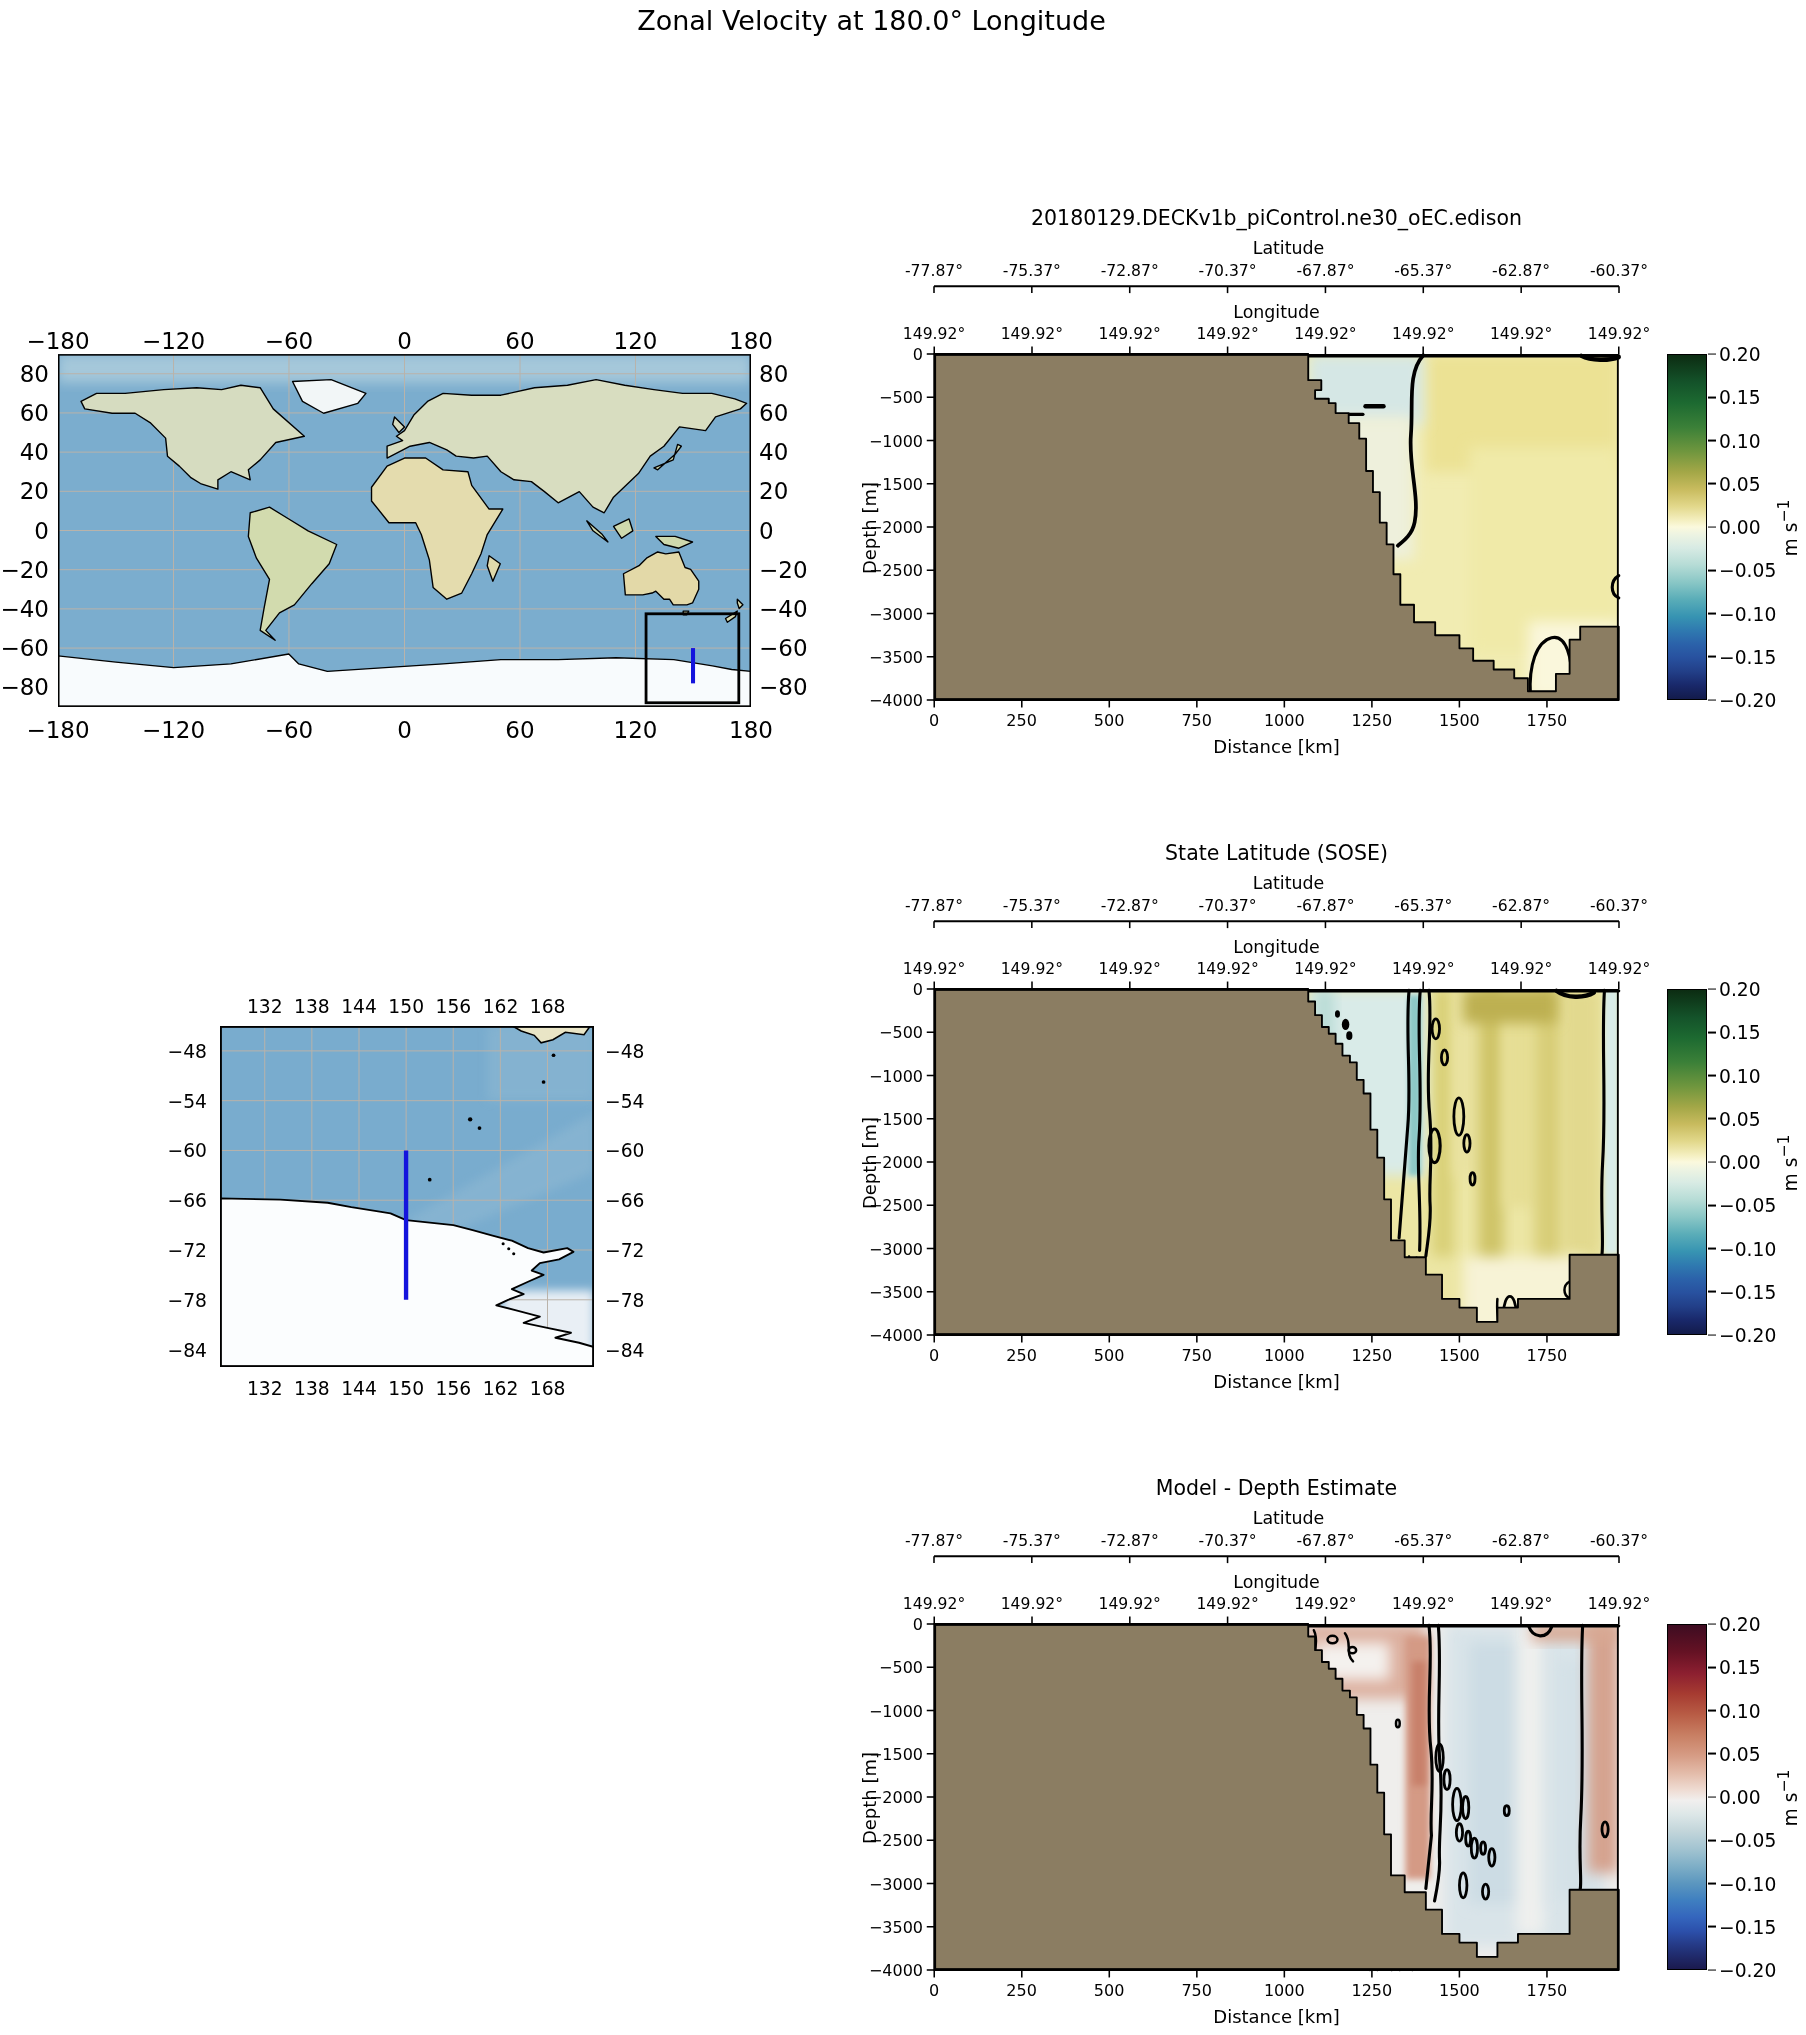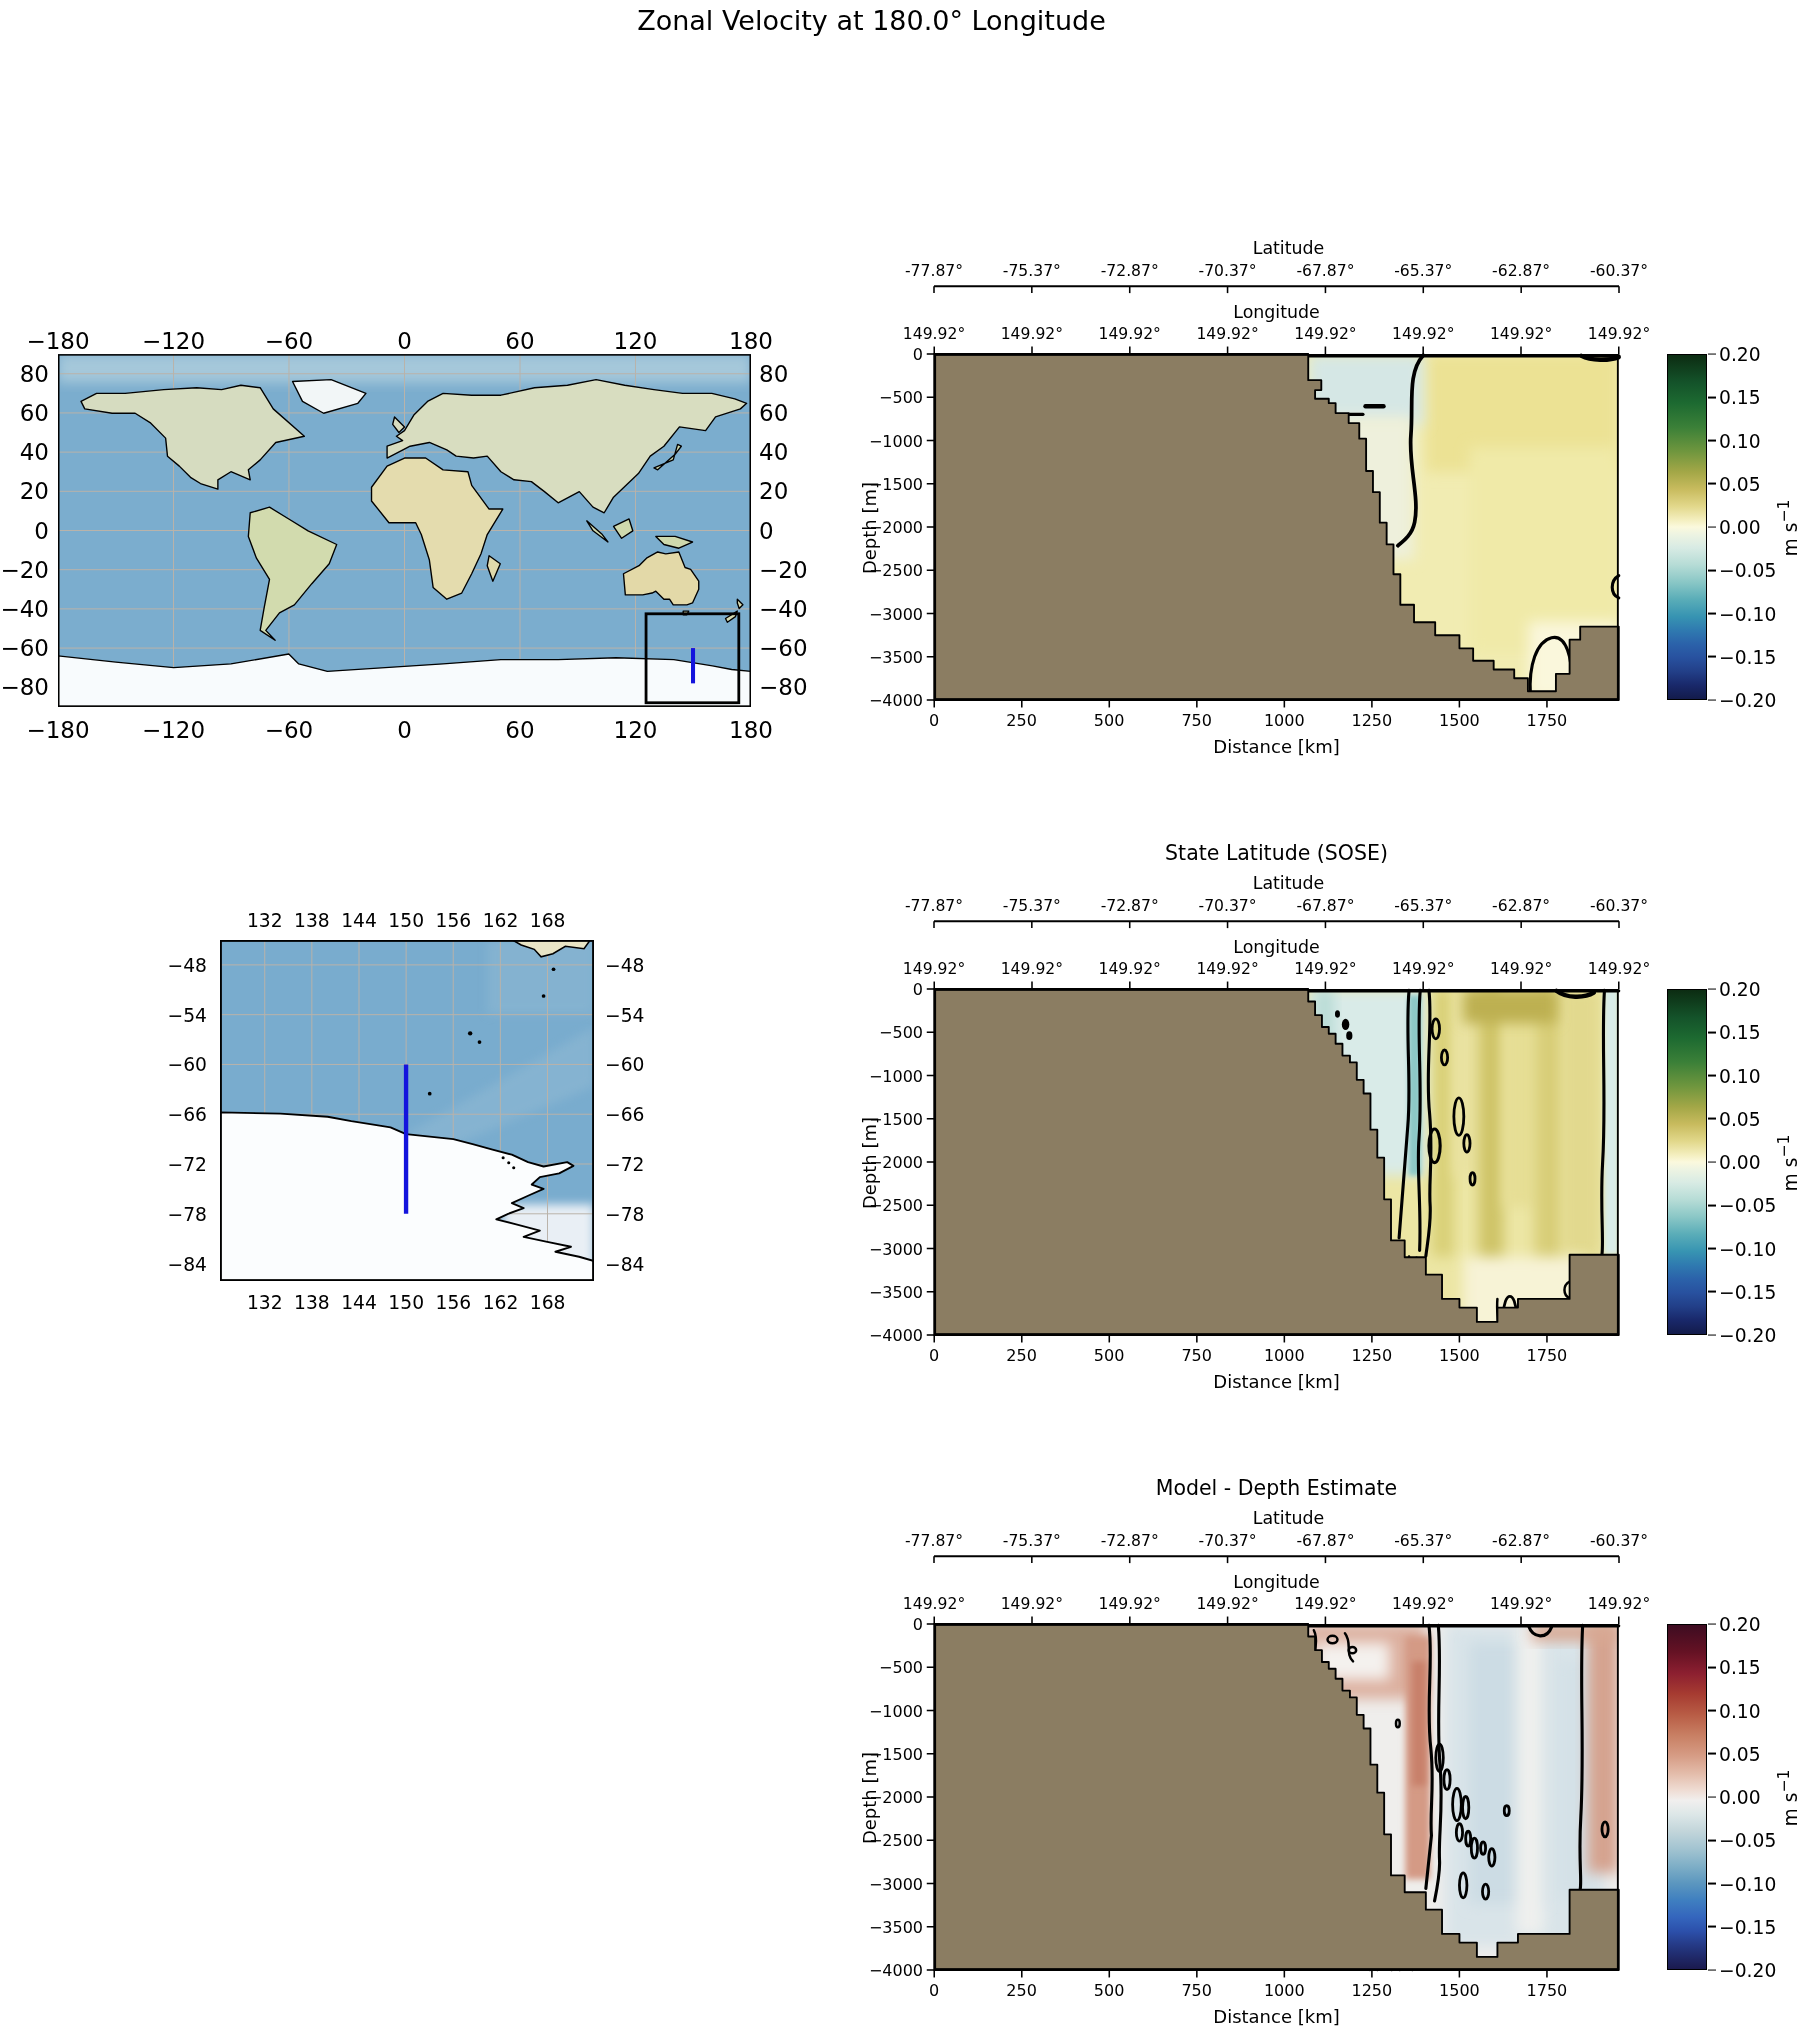--- a/index.html
+++ b/index.html
@@ -31,21 +31,21 @@
   .wlat span:nth-child(4){top:38.889%}.wlat span:nth-child(5){top:50%}.wlat span:nth-child(6){top:61.111%}
   .wlat span:nth-child(7){top:72.222%}.wlat span:nth-child(8){top:83.333%}.wlat span:nth-child(9){top:94.444%}
   .zlon span:nth-child(1){left:11.97%}.zlon span:nth-child(2){left:24.58%}.zlon span:nth-child(3){left:37.18%}
   .zlon span:nth-child(4){left:49.79%}.zlon span:nth-child(5){left:62.39%}.zlon span:nth-child(6){left:75%}
   .zlon span:nth-child(7){left:87.6%}
   .zlat span:nth-child(1){top:7.3%}.zlat span:nth-child(2){top:21.9%}.zlat span:nth-child(3){top:36.5%}
   .zlat span:nth-child(4){top:51.1%}.zlat span:nth-child(5){top:65.69%}.zlat span:nth-child(6){top:80.29%}
   .zlat span:nth-child(7){top:94.89%}
   
   #world-map{left:58px;top:354px;width:693px;height:353px}
-  #zoom-map{left:220px;top:940px;width:374px;height:341px}
+  #zoom-map{left:220px;top:1026px;width:374px;height:341px}
   .mapticks{font-size:23px}
   #zoom-map .mapticks{font-size:18.7px}
   
   .panel{left:934px;width:872px;height:610px}
   .panel .ptitle{left:0;top:3.7px;width:685px;text-align:center;font-size:20.5px}
   .panel .axtitle{width:685px;text-align:center;font-size:17.4px}
   .panel .lat-title{left:12px;top:36px}
   .panel .lon-title{left:0;top:100px}
   .panel .lat-labels{left:0;top:60px;width:685px;font-size:15.6px}
   .panel .lon-labels{left:0;top:123px;width:685px;font-size:15.6px}
@@ -234,20 +234,21 @@
       <circle cx="455" cy="350" r="2.5"></circle>
         <circle cx="464" cy="358" r="2.5"></circle>
         <circle cx="472" cy="366" r="2.5"></circle>
     </g>
     <line x1="299" y1="200" x2="299" y2="440" stroke="#1414dd" stroke-width="7"></line>
     <rect x="1.5" y="1.5" width="598" height="545" fill="none" stroke="#000" stroke-width="3"></rect>
   </svg>
 </div>
 
 <div class="panel abs" style="top:202px">
+  <div class="ptitle abs">20180129.DECKv1b_piControl.ne30_oEC.edison</div>
   <div class="axtitle lat-title abs">Latitude</div>
   <div class="trow t8 lat-labels abs">
       <span>-77.87°</span>
       <span>-75.37°</span>
       <span>-72.87°</span>
       <span>-70.37°</span>
       <span>-67.87°</span>
       <span>-65.37°</span>
       <span>-62.87°</span>
       <span>-60.37°</span>

